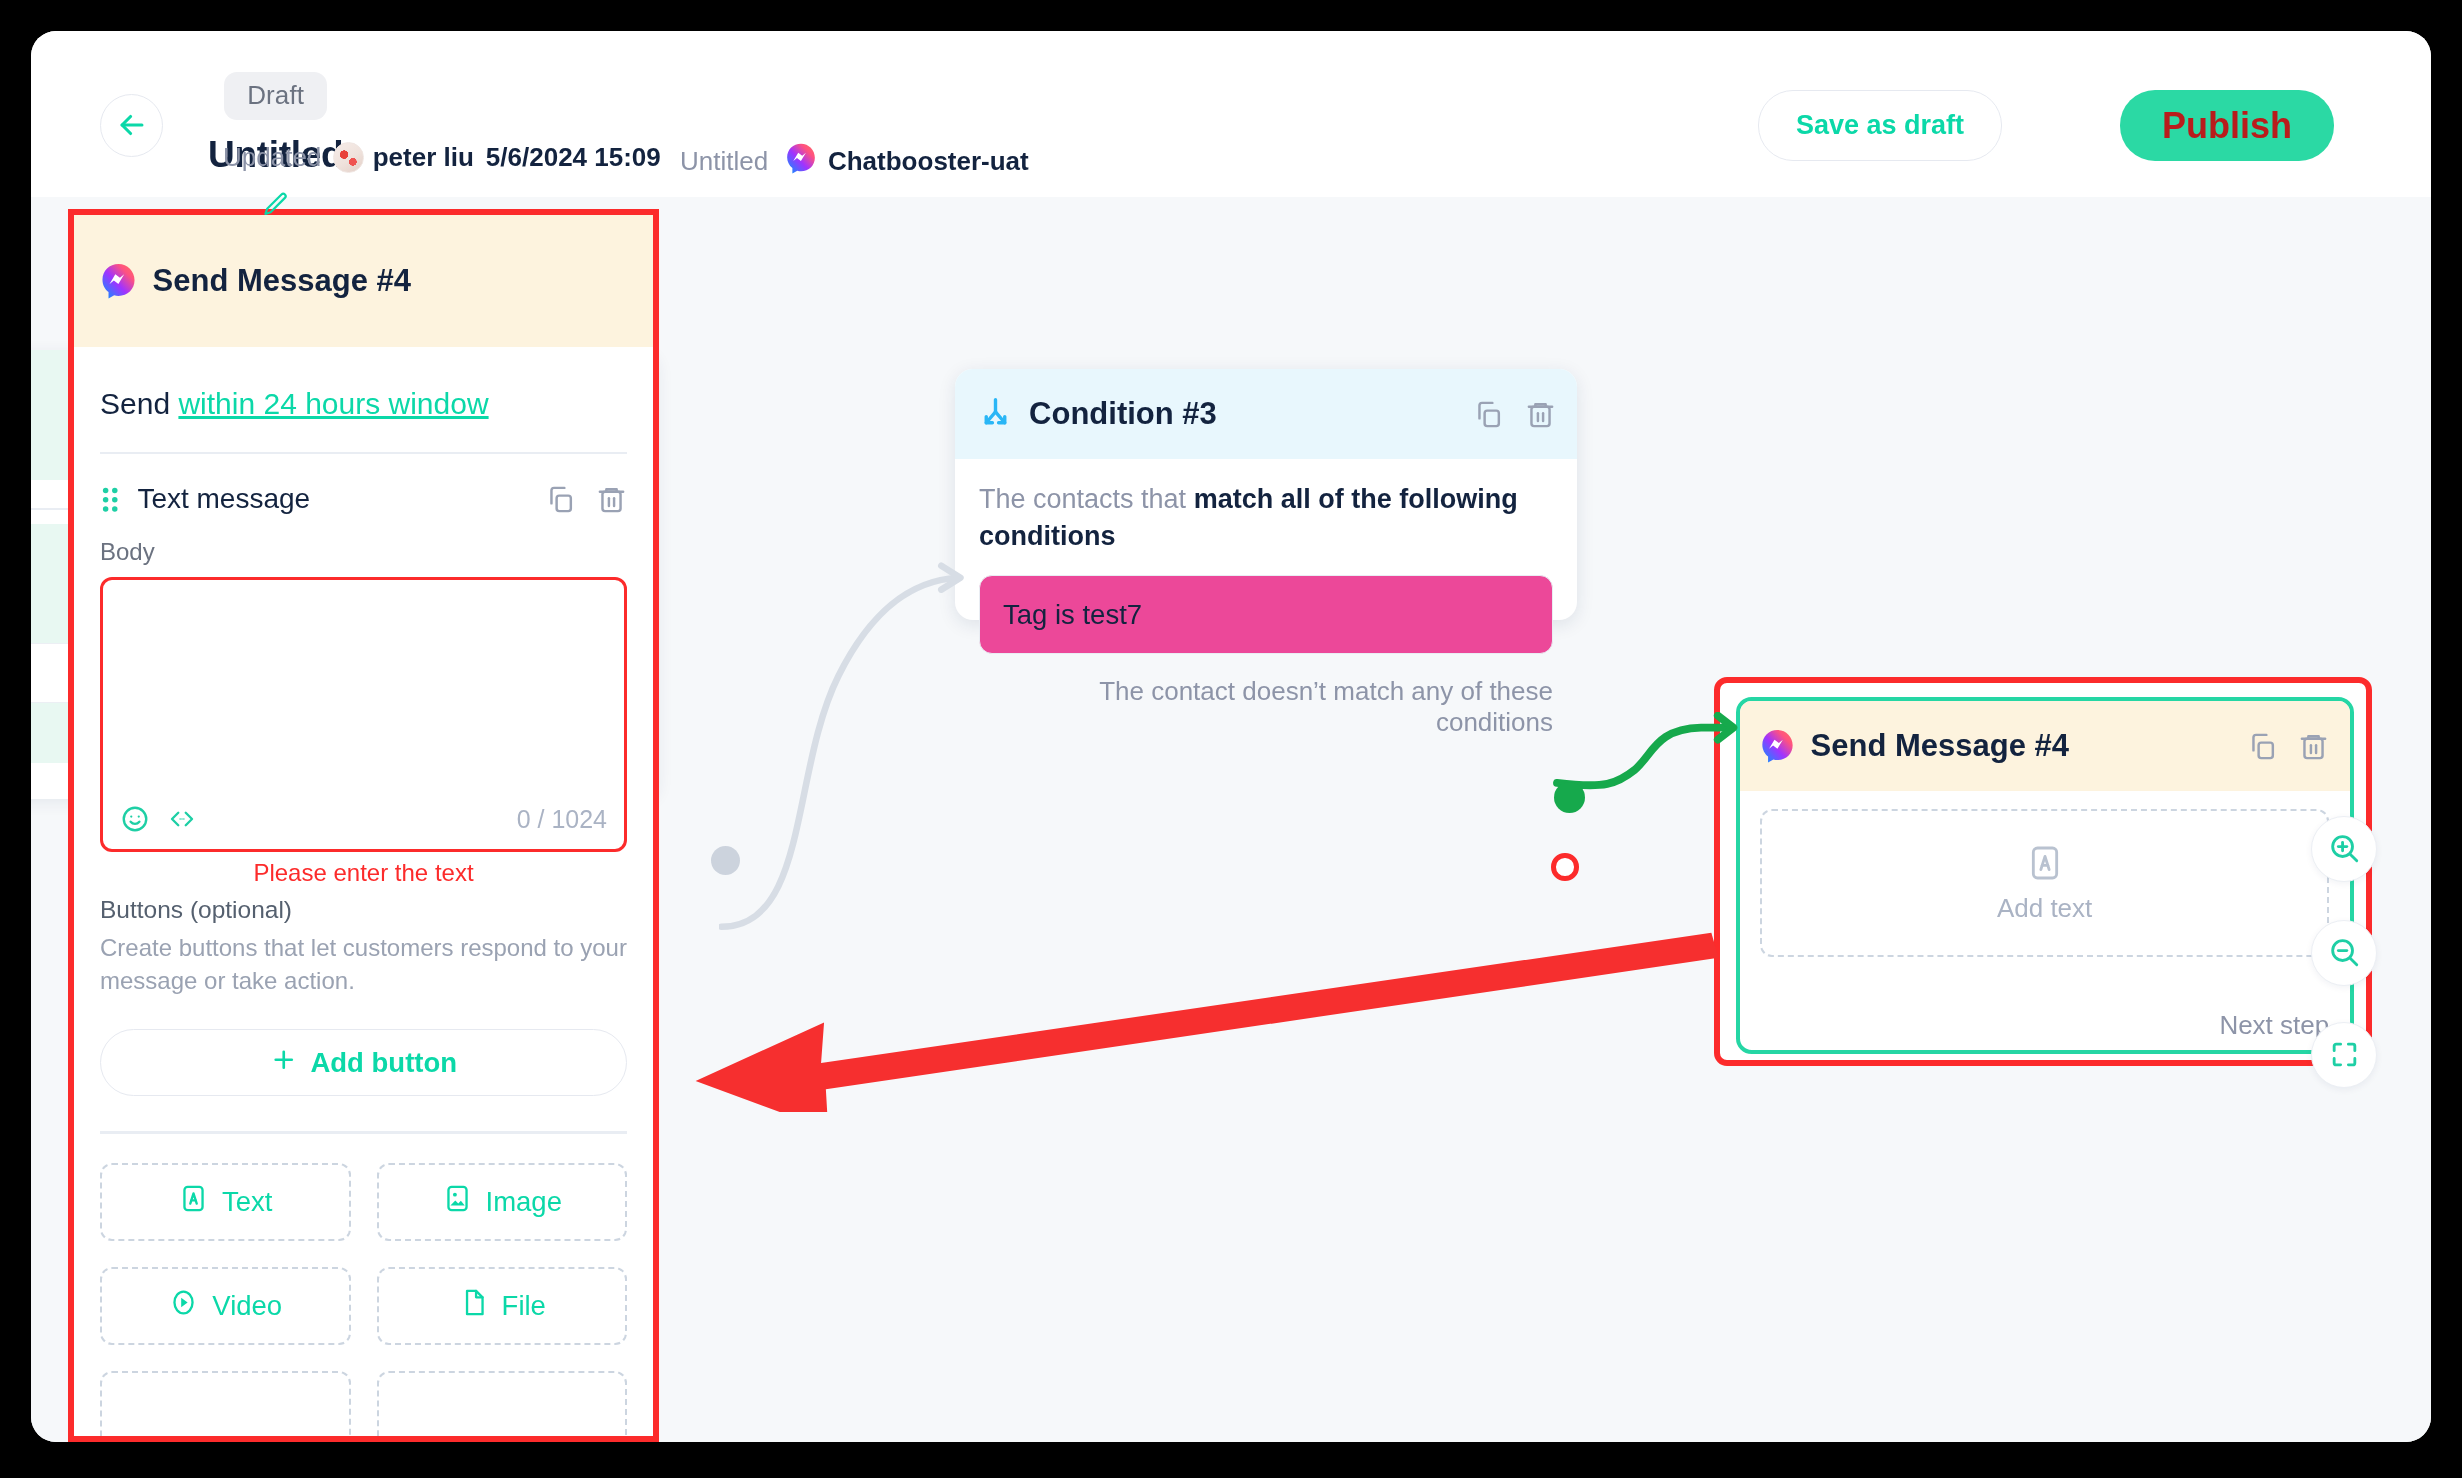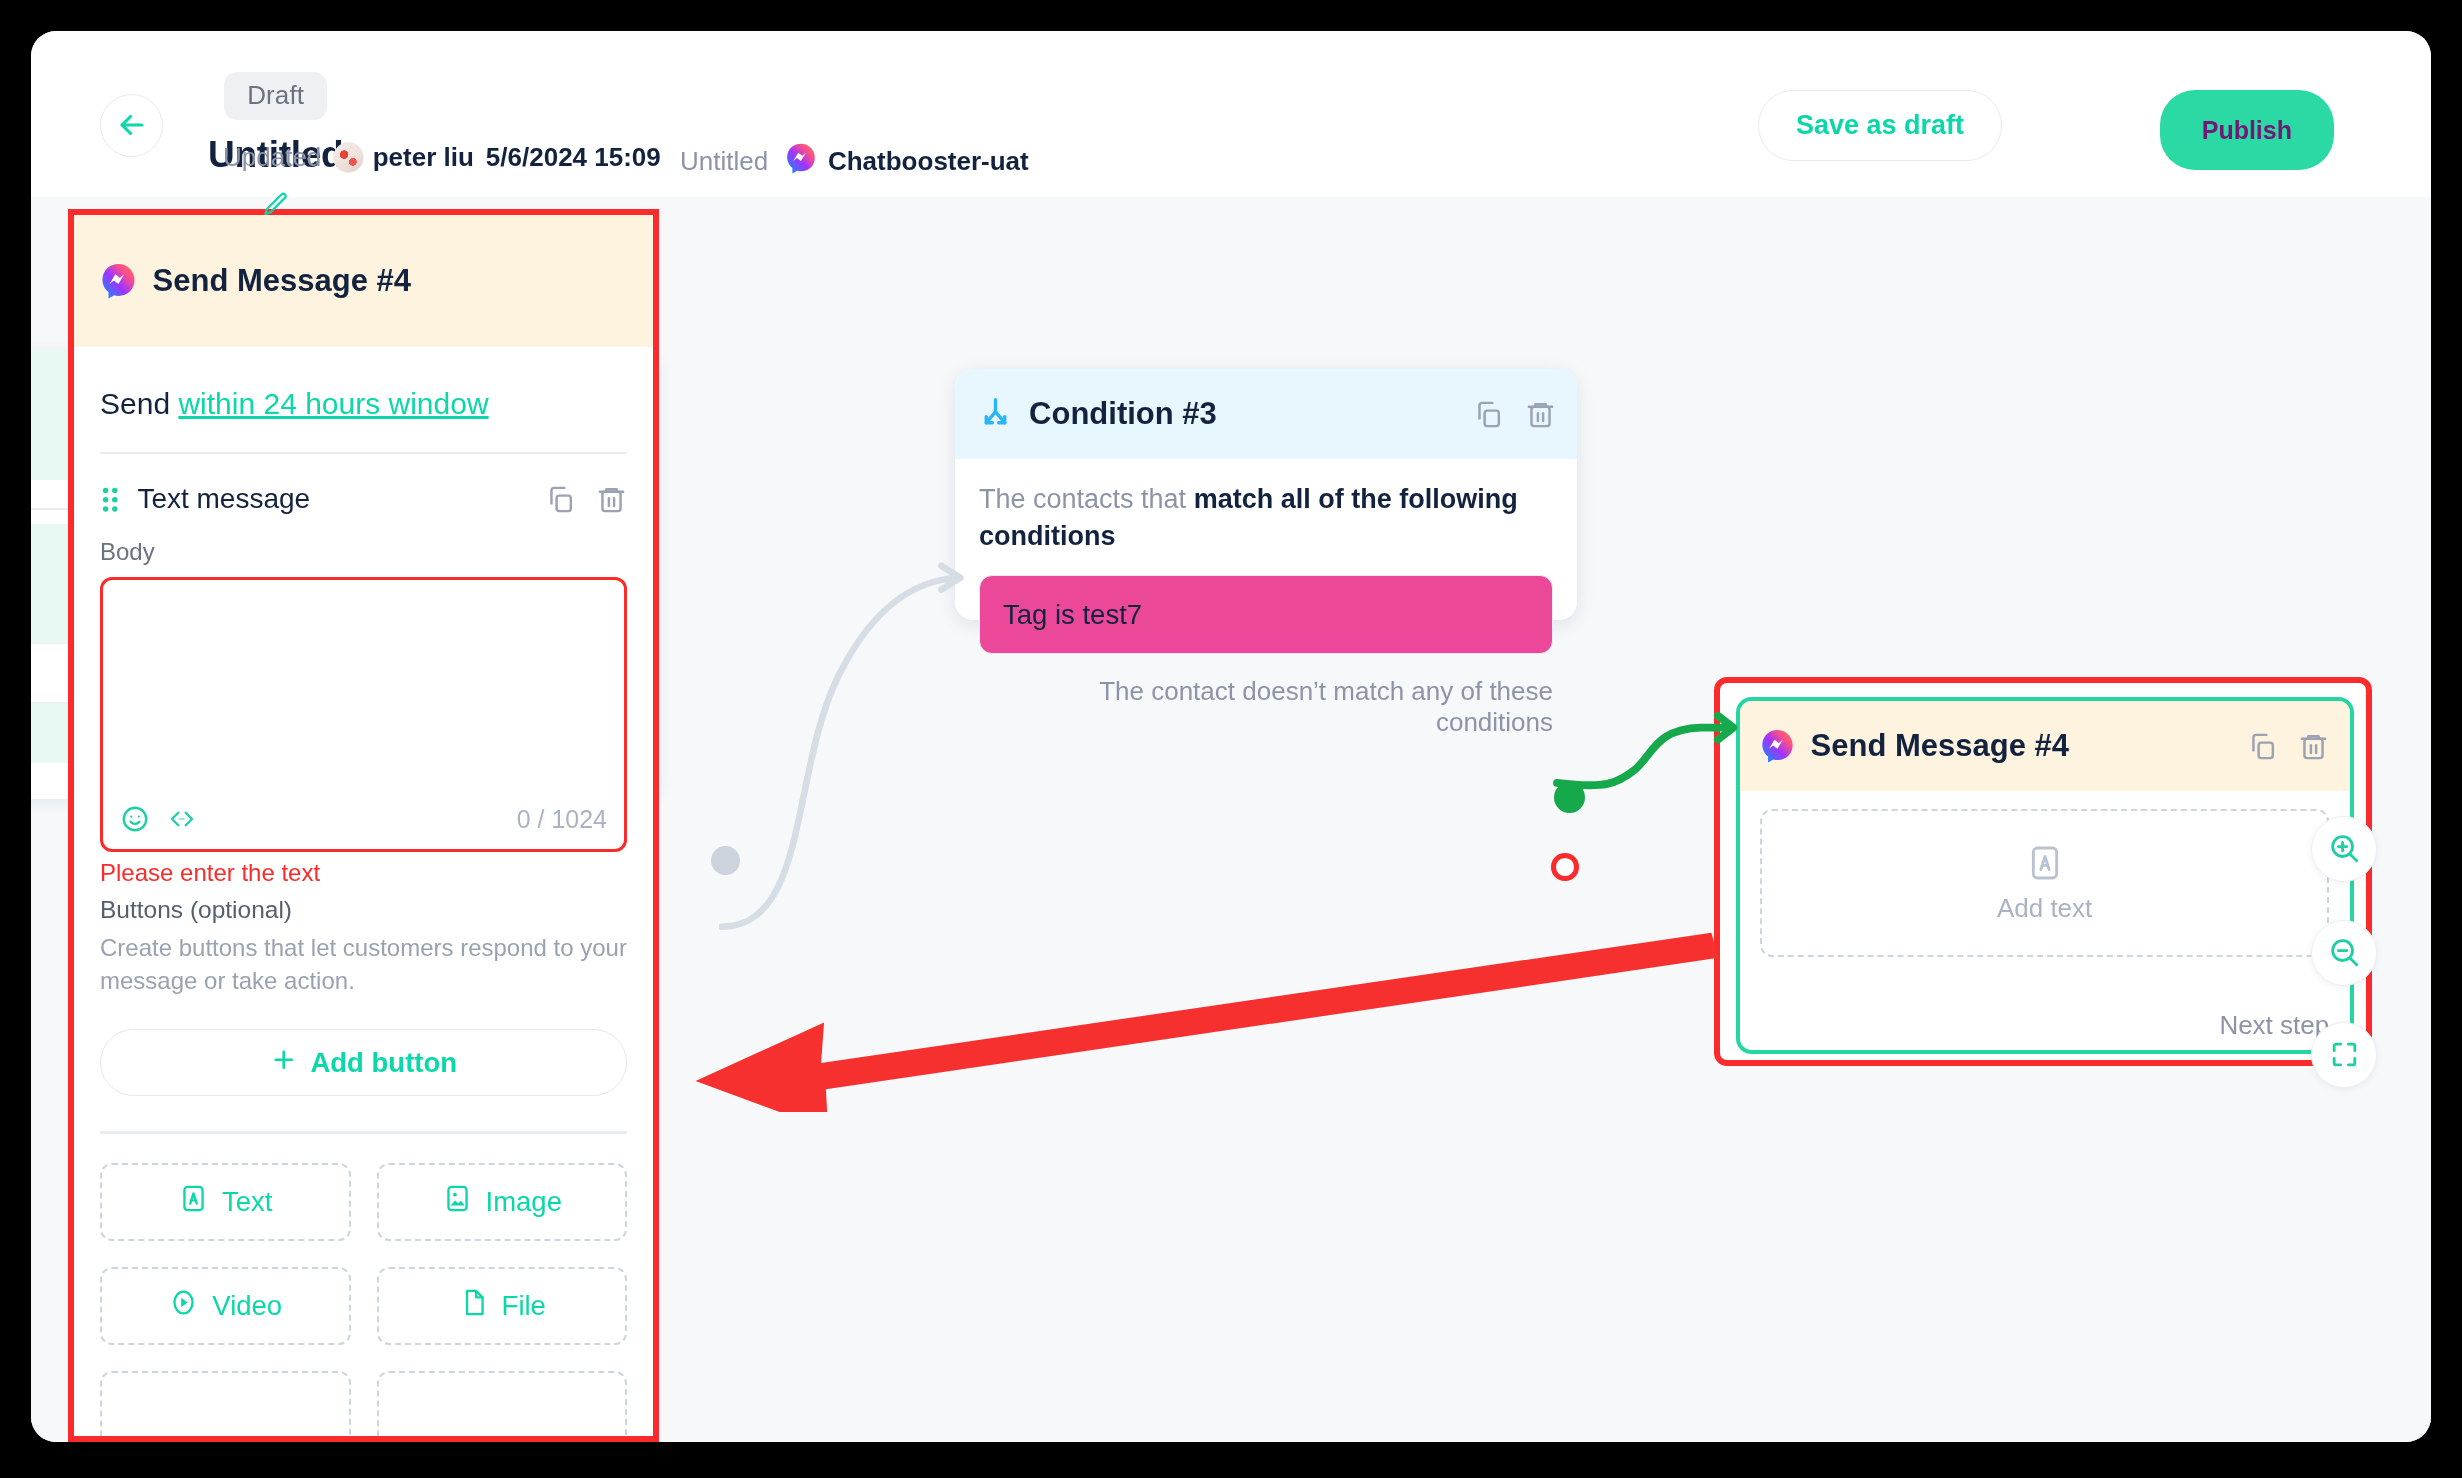--- a/index.html
+++ b/index.html
@@ -70,24 +70,24 @@
 
   #save-draft-btn {
     position: absolute; right: 429px; top: 59px;
     height: 71px; padding: 0 37px;
     display: flex; align-items: center; justify-content: center;
     border: 1.8px solid #e6e9f0; border-radius: 35px; background: #fff;
     color: #0bd8a8; font-size: 27px; font-weight: 700; cursor: pointer;
   }
   #publish-btn {
     position: absolute; right: 97px; top: 59px;
-    height: 80px; padding: 0 42px;
+    height: 71px; padding: 0 42px;
     display: flex; align-items: center; justify-content: center;
     border: none; border-radius: 35px; background: #2bd9a4;
-    color: #701a75; font-size: 25px; font-weight: 700; cursor: pointer;
+    color: #b91c1c; font-size: 36px; font-weight: 700; cursor: pointer;
   }
 
   
   #canvas {
     position: absolute; top: 166px; left: 0; right: 0; bottom: 0;
     background: #f6f8fa;
     overflow: hidden;
   }
 
   
@@ -215,21 +215,21 @@
   #body-box {
     margin-top: 10.8px; height: 275px;
     border: 3px solid #fc2b2b; border-radius: 12px;
     background: #fff; position: relative; cursor: text;
   }
   #body-box .bb-foot {
     position: absolute; left: 0; right: 0; bottom: 0; height: 60px;
     display: flex; align-items: center; padding: 0 17px; gap: 17px;
   }
   .bb-counter { margin-left: auto; font-size: 25px; color: #aab3c4; }
-  .error-text { color: #fc2b2b; font-size: 24px; margin-top: 7.2px; }
+  .error-text { color: #fc2b2b; font-size: 24px; margin-top: 7.2px; text-align: center; }
   .sec-label { font-size: 24.5px; color: #55606f; margin-top: 8.4px; }
   .sec-desc { font-size: 24px; color: #9aa2b2; line-height: 1.36; margin-top: 8.4px; }
 
   #add-button {
     margin-top: 32px; height: 67px;
     border: 1.8px solid #e6e9f0; border-radius: 34px; background: #fff;
     display: flex; align-items: center; justify-content: center; gap: 13px;
     color: #0bd8a8; font-size: 27.5px; font-weight: 700; cursor: pointer;
   }
   .divider2 { height: 2.4px; background: #e9edf3; margin: 35px 0 0 0; }

